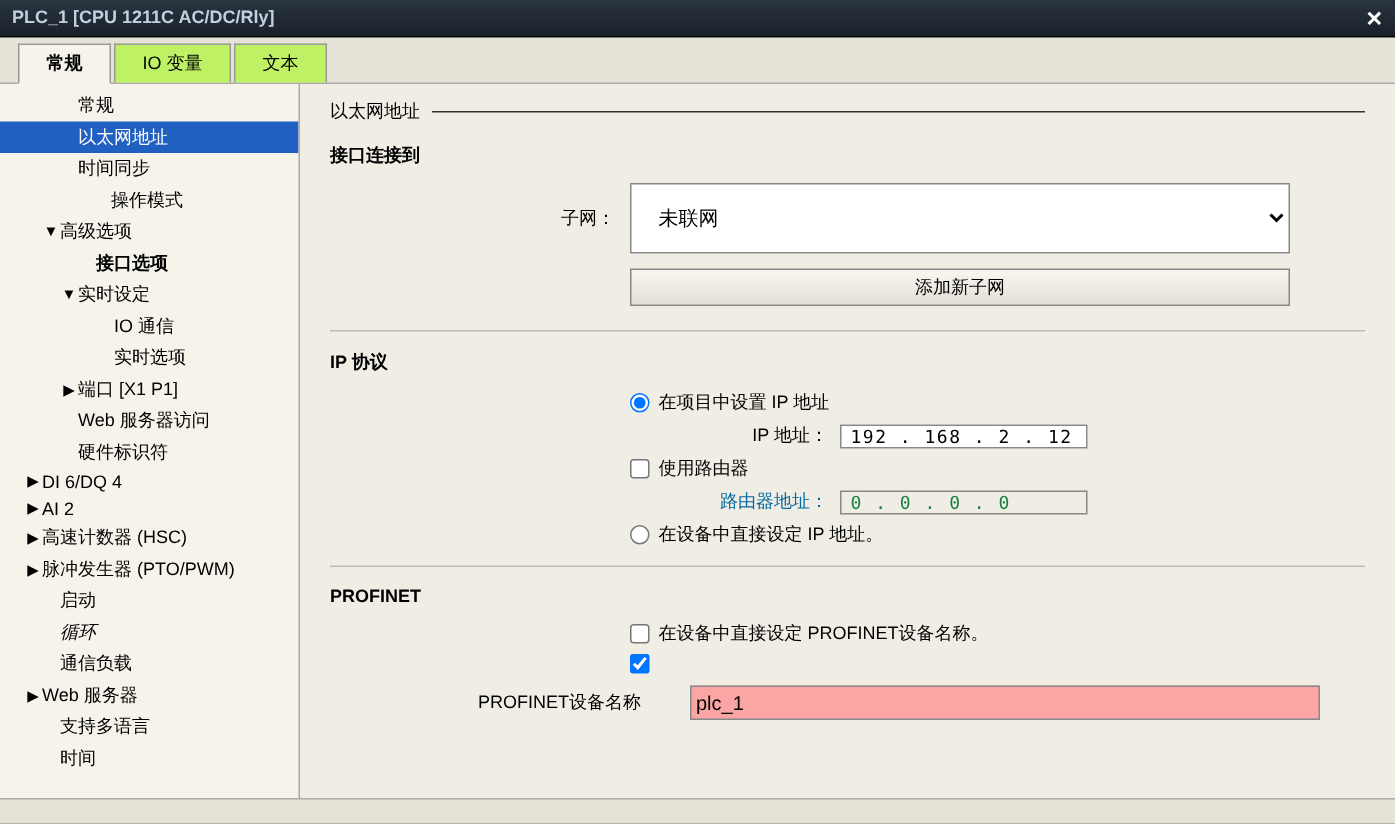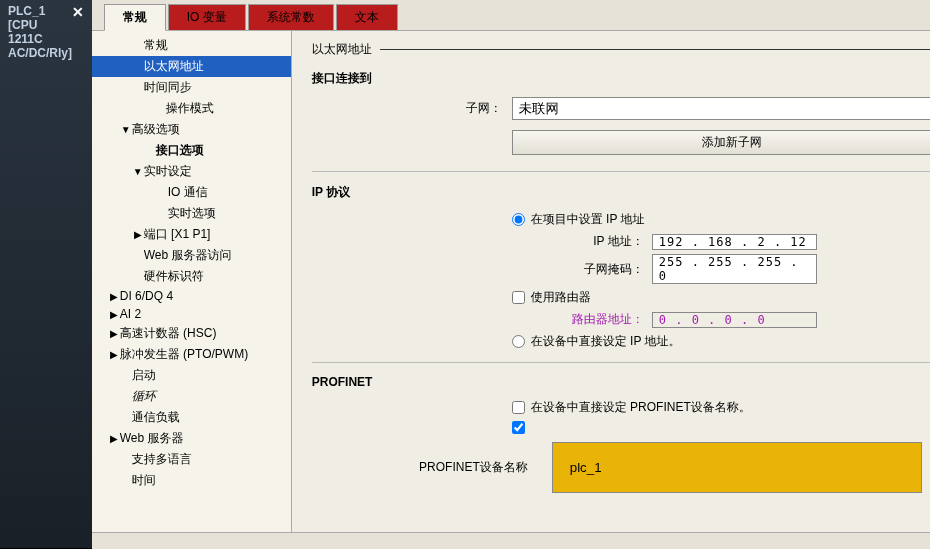--- a/index.html
+++ b/index.html
@@ -1,67 +1,66 @@
 <!DOCTYPE html>
 <html><head>
 <meta charset="utf-8">
 <style>
 * { box-sizing: border-box; margin: 0; padding: 0; }
 body { font-family: "Microsoft YaHei", Arial, sans-serif; font-size: 12px; background: #333; width: 930px; height: 549px; overflow: hidden; position: relative; }
-.window { width: 100%; height: 100%; display: flex; flex-direction: row; }
+.window { width: 100%; height: 100%; display: flex; flex-direction: column; }
 .titlebar { background: linear-gradient(#2a3540, #1a2028); color: #c0d0e0; padding: 4px 8px; font-size: 12px; font-weight: bold; display: flex; justify-content: space-between; border-bottom: 1px solid #000; }
 .titlebar .close { color: #fff; font-size: 14px; cursor: pointer; }
 .main-area { flex: 1; background: #e6e2d8; display: flex; flex-direction: column; position: relative; }
 .watermark { position: absolute; top: 50%; left: 50%; transform: translate(-50%, -50%); font-size: 320px; color: rgba(140, 60, 40, 0.15); font-weight: bold; pointer-events: none; z-index: 0; font-family: Arial; }
 .tabs { display: flex; padding: 4px 12px 0 12px; border-bottom: 1px solid #aaa; position: relative; z-index: 1; }
-.tab { padding: 4px 18px; border: 1px solid #999; background: #b91c1c; margin-right: 2px; cursor: pointer; border-bottom: none; }
+.tab { padding: 4px 18px; border: 1px solid #999; background: #bef264; margin-right: 2px; cursor: pointer; border-bottom: none; }
 .tab.active { background: #f5f3ea; border-bottom: 1px solid #f5f3ea; margin-bottom: -1px; font-weight: bold; }
 .content { flex: 1; display: flex; position: relative; z-index: 1; }
 .tree-panel { width: 200px; background: #f5f3ea; border-right: 1px solid #aaa; overflow-y: scroll; padding: 4px 0; }
 .tree-item { padding: 2px 4px; cursor: pointer; white-space: nowrap; display: flex; align-items: center; }
 .tree-item.selected { background: #2060c0; color: #fff; }
 .tree-item .caret { width: 12px; display: inline-block; text-align: center; font-size: 10px; }
 .right-panel { flex: 1; background: #f0ede4; overflow-y: scroll; padding: 10px 20px; position: relative; }
 .section-header { display: flex; align-items: center; margin-bottom: 10px; }
 .section-header .underline { flex: 1; border-bottom: 1px solid #333; margin-left: 8px; }
 .subsection { font-weight: bold; margin: 12px 0 10px 0; }
 .form-row { display: flex; align-items: center; margin: 6px 0; }
 .form-label { width: 200px; text-align: right; padding-right: 10px; }
-select { width: 440px; padding: 2px; border: 1px solid #888; background: #fff; }
+select { width: 440px; padding: 14px; border: 1px solid #888; background: #fff; }
 .btn-inline { width: 440px; padding: 3px; border: 1px solid #888; background: linear-gradient(#f8f6f0, #e2dfd5); cursor: pointer; text-align: center; margin: 4px 0; }
 .radio-row, .check-row { display: flex; align-items: center; margin: 5px 0 5px 200px; }
 .radio-row input, .check-row input { margin-right: 6px; }
 .ip-input { border: 1px solid #888; background: #fff; padding: 0 6px; width: 165px; font-family: monospace; letter-spacing: 1px; }
-.ip-input.disabled { color: #a21caf; background: #f0ede4; }
+.ip-input.disabled { color: #15803d; background: #f0ede4; }
 .ip-row { display: flex; align-items: center; margin: 4px 0 4px 250px; }
 .ip-row .lbl { width: 90px; text-align: right; padding-right: 8px; }
 .profinet-row { display: flex; align-items: center; margin: 8px 0 8px 90px; }
-.profinet-row .lbl { width: 150px; text-align: right; padding-right: 24px; }
-.profinet-row input[type="text"] { flex: 1; padding: 17px; border: 1px solid #888; background: #eab308; margin-right: 30px; }
+.profinet-row .lbl { width: 150px; text-align: center; padding-right: 24px; }
+.profinet-row input[type="text"] { flex: 1; padding: 3px; border: 1px solid #888; background: #fca5a5; margin-right: 30px; }
 .divider { border-top: 1px solid #bbb; margin: 12px 0; }
 .footer { padding: 8px 20px; background: #e6e2d8; border-top: 1px solid #aaa; text-align: right; }
 ::-webkit-scrollbar { width: 16px; }
 ::-webkit-scrollbar-track { background: #ddd9cf; }
 ::-webkit-scrollbar-thumb { background: #c0bcb0; border: 1px solid #999; }
 ::-webkit-scrollbar-button { background: #ddd9cf; border: 1px solid #999; height: 16px; }
 </style>
 </head>
 <body>
 
 <div class="window">
   <div class="titlebar">
     <span>PLC_1 [CPU 1211C AC/DC/Rly]</span>
     <span class="close">✕</span>
   </div>
   <div class="main-area">
     <div class="watermark">DT</div>
     <div class="tabs" id="tabs">
         <div class="tab active">常规</div>
         <div class="tab">IO 变量</div>
-        <div class="tab">系统常数</div>
         <div class="tab">文本</div>
       </div>
     <div class="content">
       <div class="tree-panel" id="tree">
           <div class="tree-item" style="padding-left: 40px;">
             <span class="caret"></span>
             <span>常规</span>
           </div>
           <div class="tree-item selected" style="padding-left: 40px;">
             <span class="caret"></span>
@@ -167,30 +166,26 @@
         <div class="divider"></div>
         <div class="subsection">IP 协议</div>
         <div class="radio-row">
           <input type="radio" checked="" style="">
           <span>在项目中设置 IP 地址</span>
         </div>
         <div class="ip-row">
           <span class="lbl">IP 地址：</span>
           <span class="ip-input">192 . 168 . 2    . 12</span>
         </div>
-        <div class="ip-row">
-          <span class="lbl">子网掩码：</span>
-          <span class="ip-input">255 . 255 . 255 . 0</span>
-        </div>
         <div class="check-row">
           <input type="checkbox" style="">
           <span>使用路由器</span>
         </div>
         <div class="ip-row">
-          <span class="lbl" style="color:#a21caf">路由器地址：</span>
+          <span class="lbl" style="color:#0369a1">路由器地址：</span>
           <span class="ip-input disabled">0    . 0    . 0    . 0</span>
         </div>
         <div class="radio-row">
           <input type="radio" style="">
           <span>在设备中直接设定 IP 地址。</span>
         </div>
         <div class="divider"></div>
         <div class="subsection">PROFINET</div>
         <div class="check-row">
           <input type="checkbox" style="">

